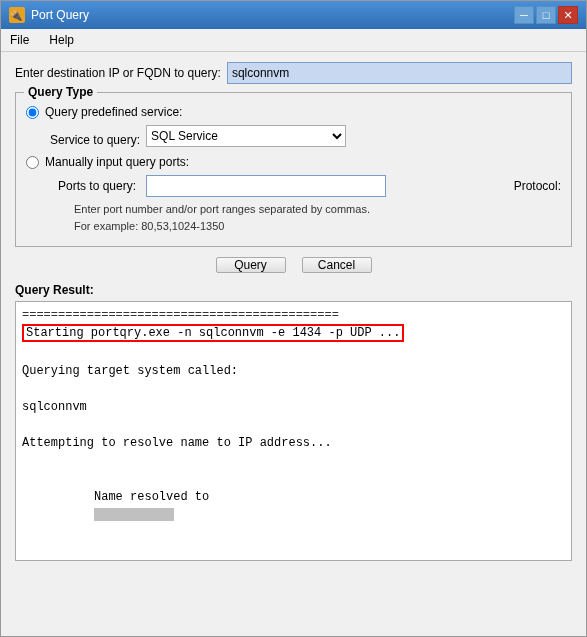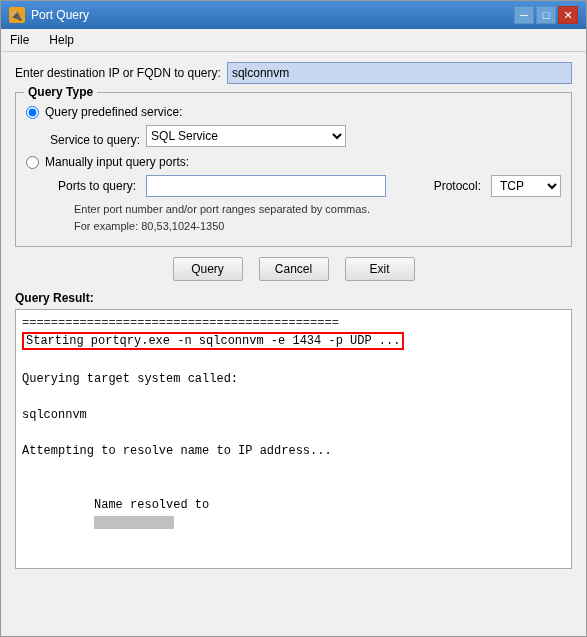--- a/index.html
+++ b/index.html
@@ -168,21 +168,21 @@
       margin-bottom: 2px;
     }
     .button-row {
       display: flex;
       justify-content: center;
       gap: 16px;
       margin: 10px 0;
     }
     .btn {
       min-width: 70px;
-      height: 24px;
+      height: 16px;
       padding: 0 14px;
       background: linear-gradient(to bottom, #f8f8f8, #e0e0e0);
       border: 1px solid #aaa;
       border-radius: 2px;
       font-size: 12px;
       cursor: pointer;
       display: flex;
       align-items: center;
       justify-content: center;
     }
@@ -258,37 +258,31 @@
 
       <div class="radio-row">
         <input type="radio" name="querytype" id="manual" style="">
         <label for="manual">Manually input query ports:</label>
       </div>
 
       <div class="ports-row">
         <span class="form-label">Ports to query:</span>
         <input type="text" class="text-input ports-input" style="">
         <span class="form-label" style="margin-left:auto;">Protocol:</span>
-        <select class="protocol-select">
-          <option>TCP</option>
-          <option>UDP</option>
-          <option>Both</option>
-        </select>
       </div>
 
       <div class="hint-text">
         <span>Enter port number and/or port ranges separated by commas.</span><br>
         <span>For example: 80,53,1024-1350</span>
       </div>
     </div>
 
     <div class="button-row">
       <button class="btn">Query</button>
       <button class="btn">Cancel</button>
-      <button class="btn">Exit</button>
     </div>
 
     <div class="result-label">Query Result:</div>
     <div class="result-wrapper">
       <div class="result-area-container">
 
         <div class="result-line separator">============================================</div>
 
         <div style="margin-bottom:2px;">
           <span style="border: 2px solid red; display: inline; padding: 0 2px; font-family: 'Courier New', monospace; font-size:12px;">Starting portqry.exe -n sqlconnvm -e 1434 -p UDP ...</span>

